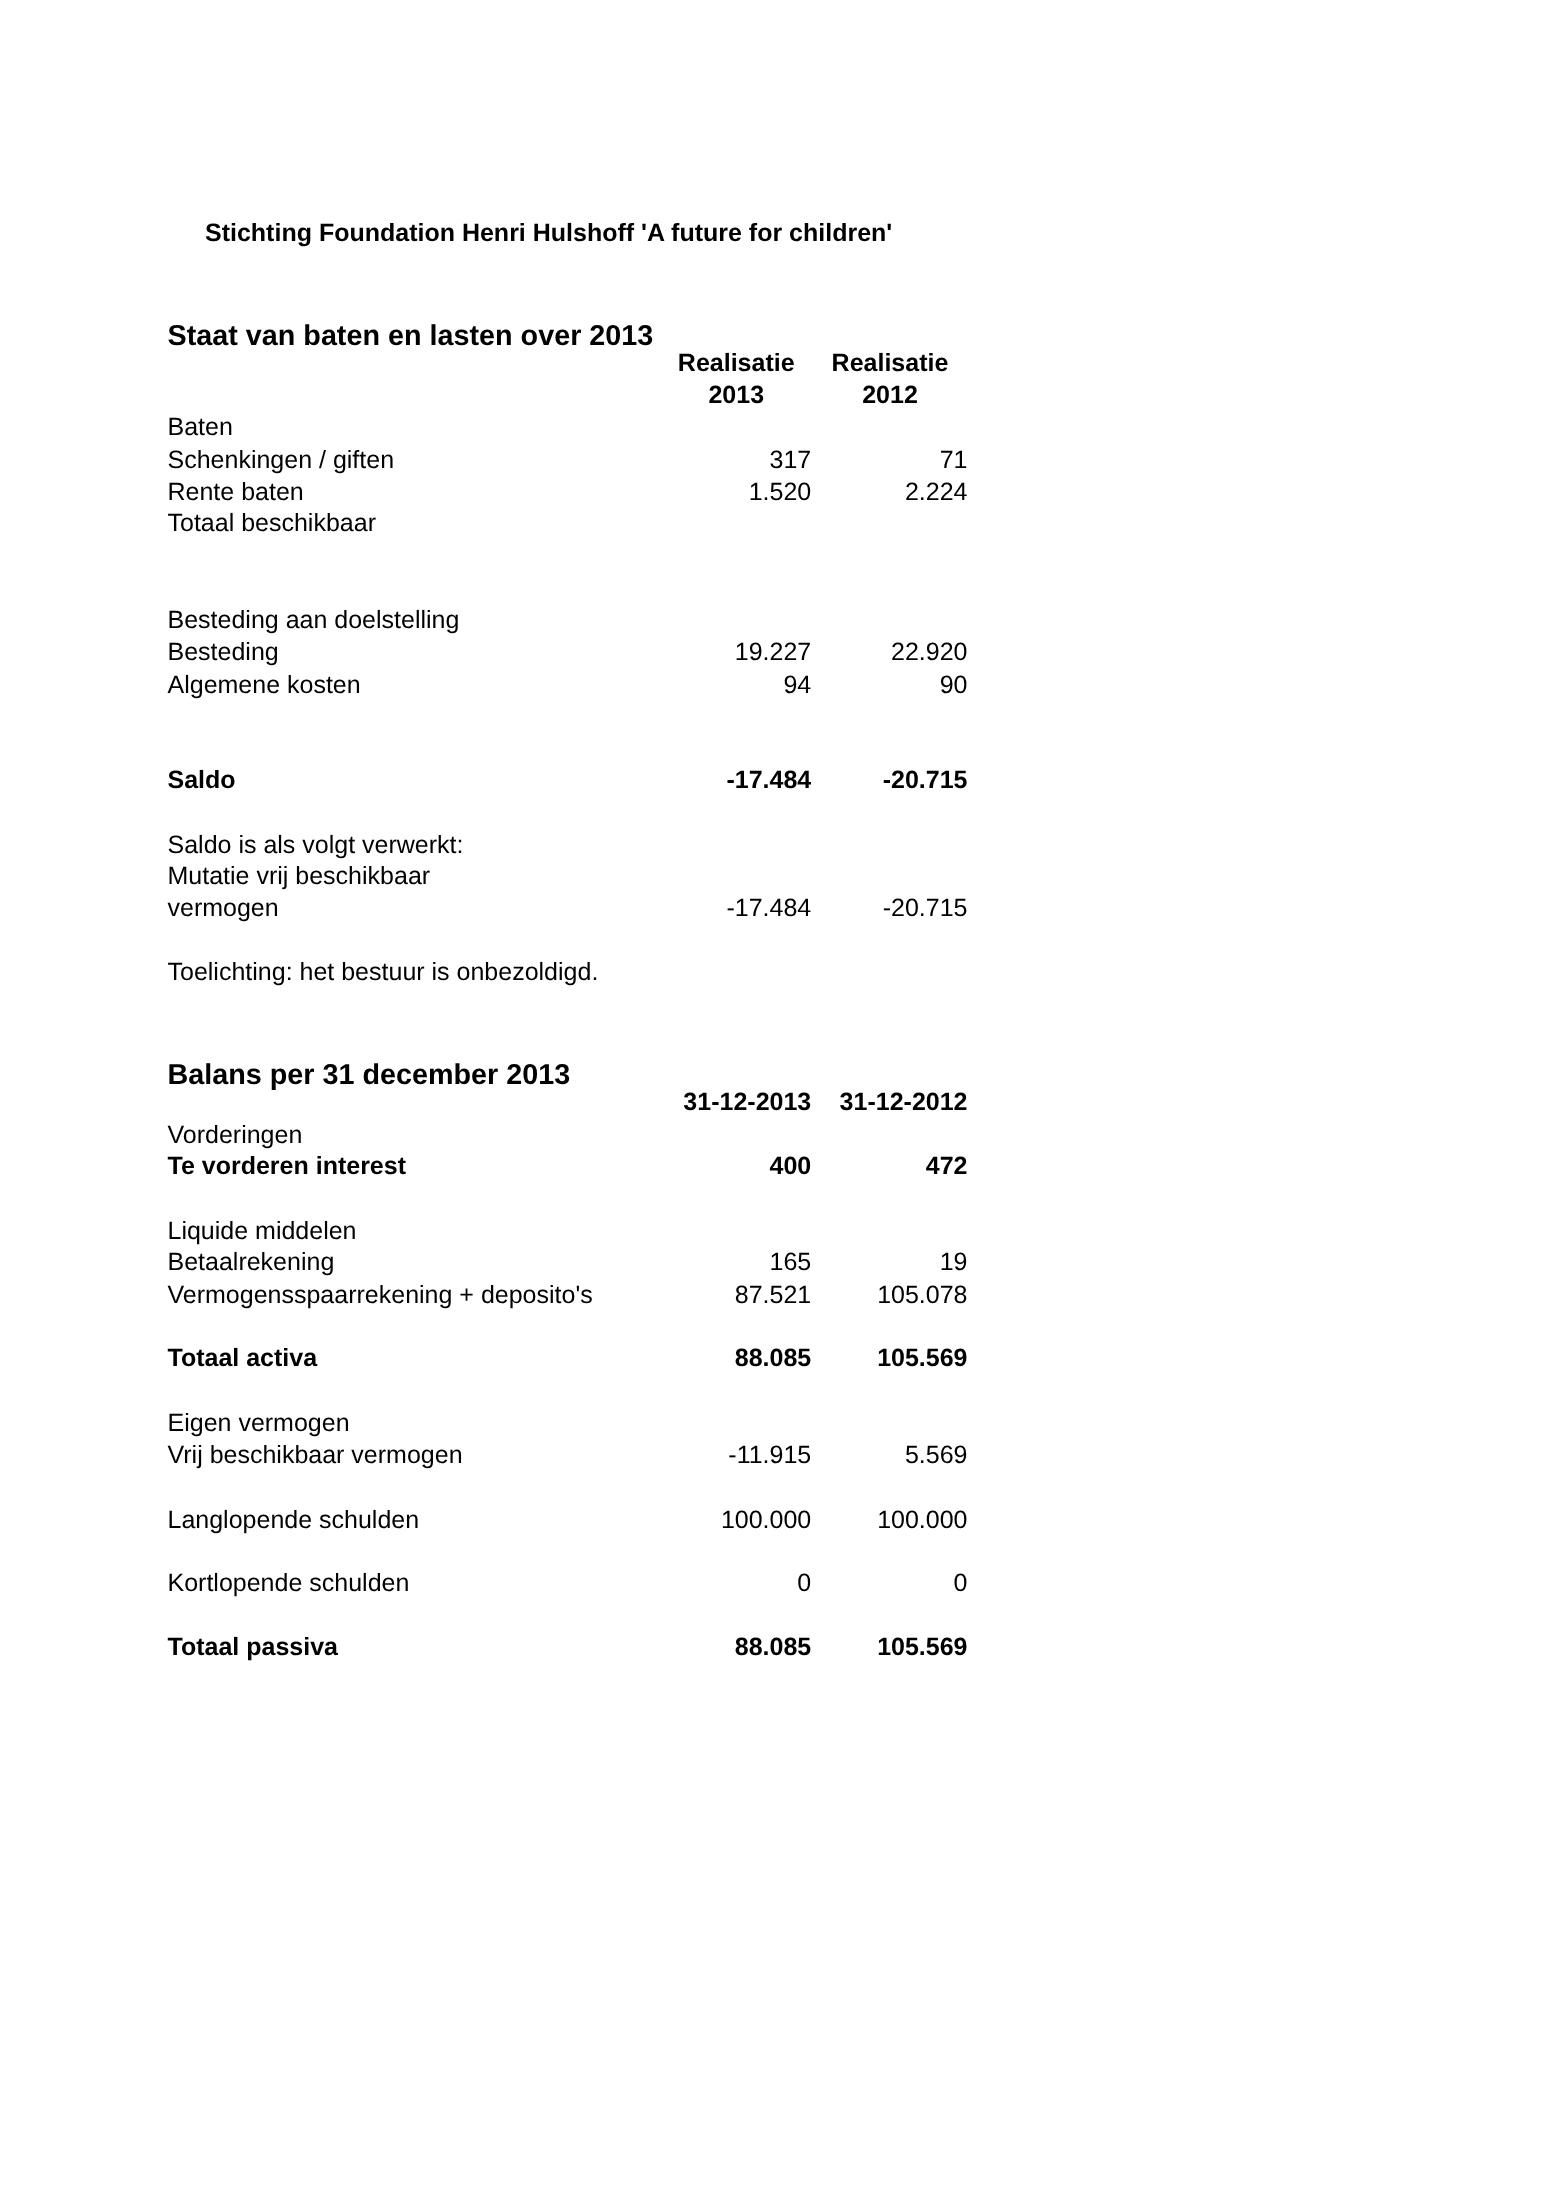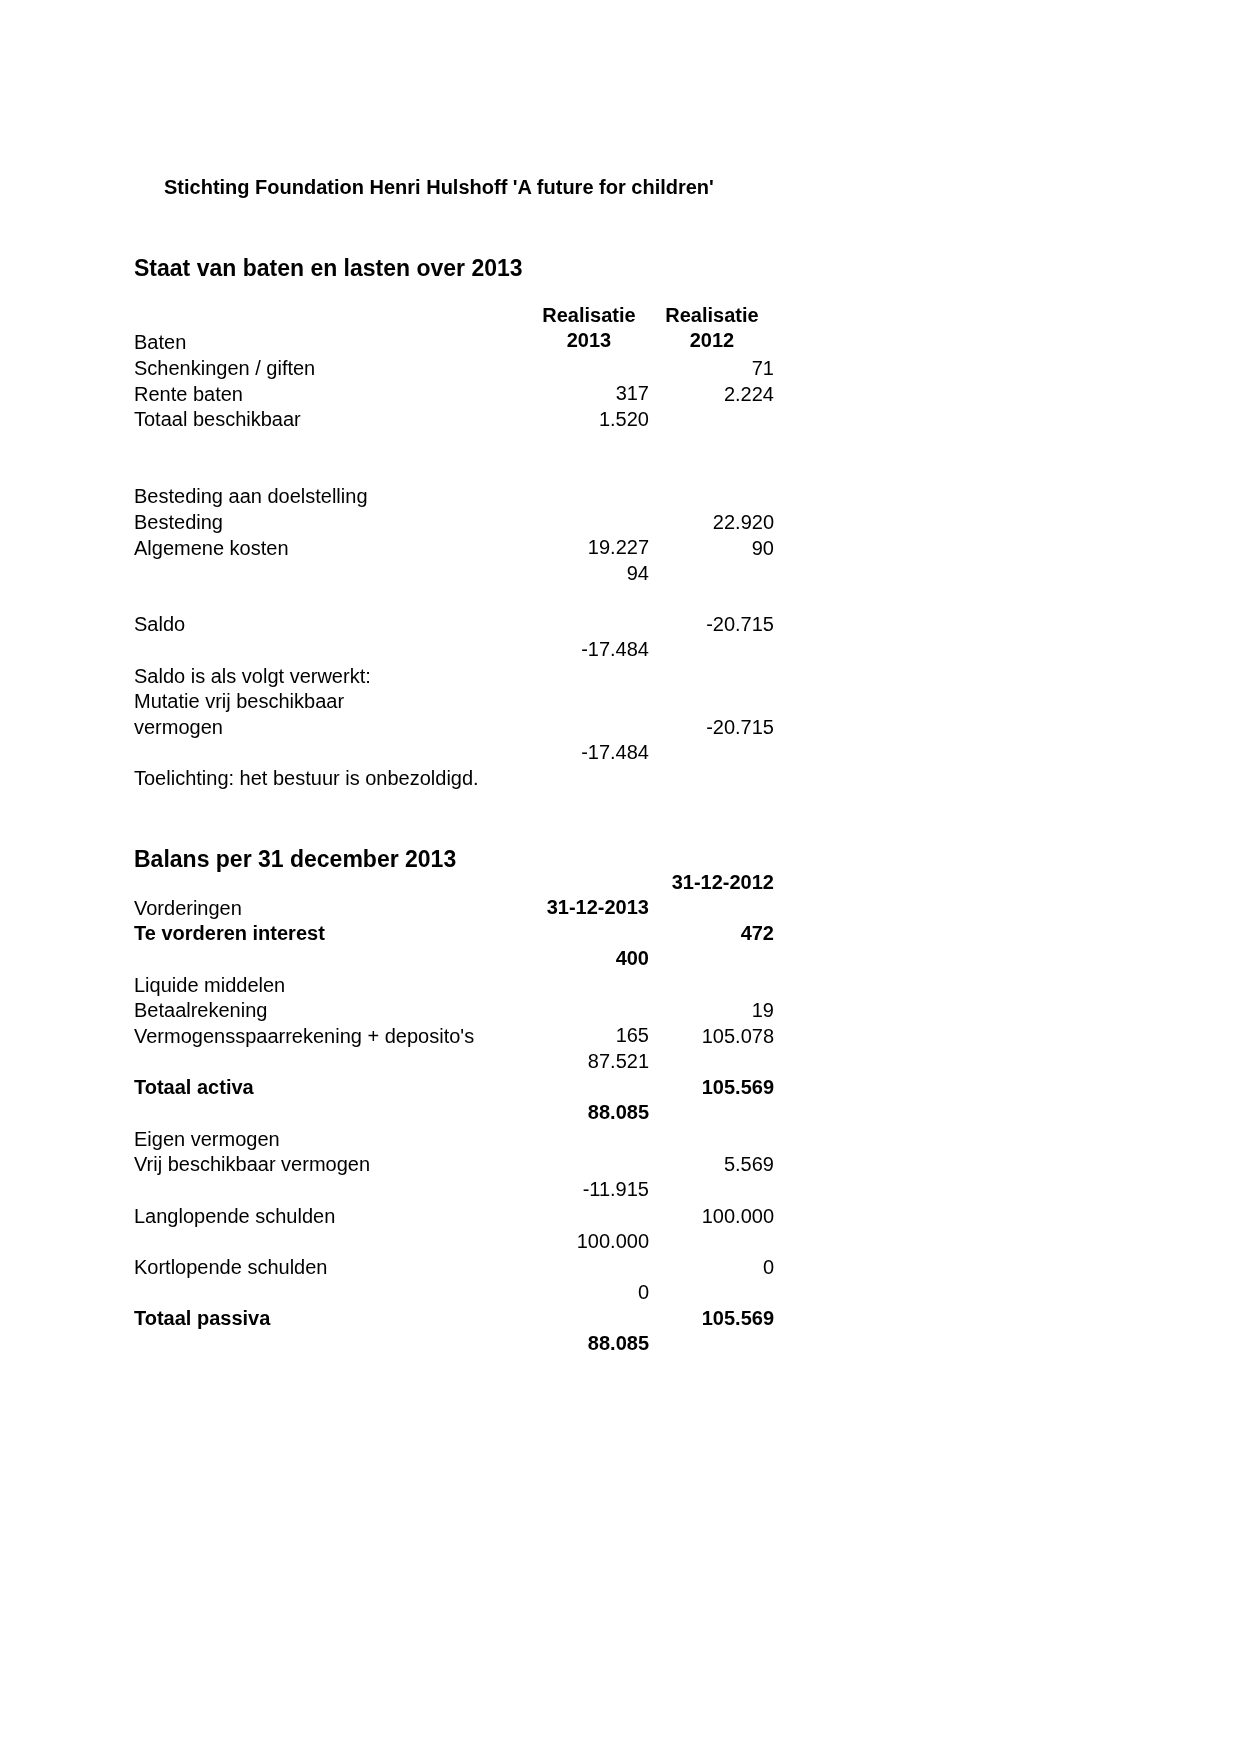--- a/index.html
+++ b/index.html
@@ -2,24 +2,24 @@
 <html><head>
 <meta charset="utf-8">
 <style>
   html, body { margin:0; padding:0; background:#ffffff; }
   body { width:1240px; height:1753px; position:relative; font-family:"Liberation Sans", sans-serif; color:#000; }
   .page { position:absolute; left:16px; top:0; width:1240px; height:1753px; }
   .title { position:absolute; left:148px; top:176px; font-size:20px; font-weight:bold; white-space:nowrap; }
   .sec-title { position:absolute; left:118px; font-size:23px; font-weight:bold; white-space:nowrap; }
   .row { position:absolute; left:118px; width:640px; height:26px; font-size:20px; line-height:26px; }
   .row .label { position:absolute; left:0; white-space:nowrap; }
-  .row .v1 { position:absolute; right:125px; text-align:left; white-space:nowrap;margin-top:25px; }
+  .row .v1 { position:absolute; right:125px; text-align:left; white-space:nowrap; }
   .row .v2 { position:absolute; right:0; white-space:nowrap; }
   .bold { font-weight:bold; }
-  .colhead { position:absolute; font-size:20px; font-weight:bold; text-align:center; line-height:25px; white-space:nowrap;margin-top:24px; }
+  .colhead { position:absolute; font-size:20px; font-weight:bold; text-align:center; line-height:25px; white-space:nowrap; }
 </style>
 </head>
 <body>
 
 <div class="page">
 
   <div class="title">Stichting Foundation Henri Hulshoff 'A future for children'</div>
 
   <div class="sec-title" style="top:255px;">Staat van baten en lasten over 2013</div>
 
@@ -62,21 +62,21 @@
       <span class="label">Besteding</span>
       <span class="v1">19.227</span>
       <span class="v2">22.920</span>
     </div>
   <div class="row" style="top:535px;">
       <span class="label">Algemene kosten</span>
       <span class="v1">94</span>
       <span class="v2">90</span>
     </div>
 
-  <div class="row" style="top:611px;">
+  <div class="row" style="top:611px;font-weight:bold;">
       <span class="label">Saldo</span>
       <span class="v1">-17.484</span>
       <span class="v2">-20.715</span>
     </div>
 
   <div class="row" style="top:688px;">
       <span class="label">Mutatie vrij beschikbaar</span>
       <span class="v1"></span>
       <span class="v2"></span>
     </div>

